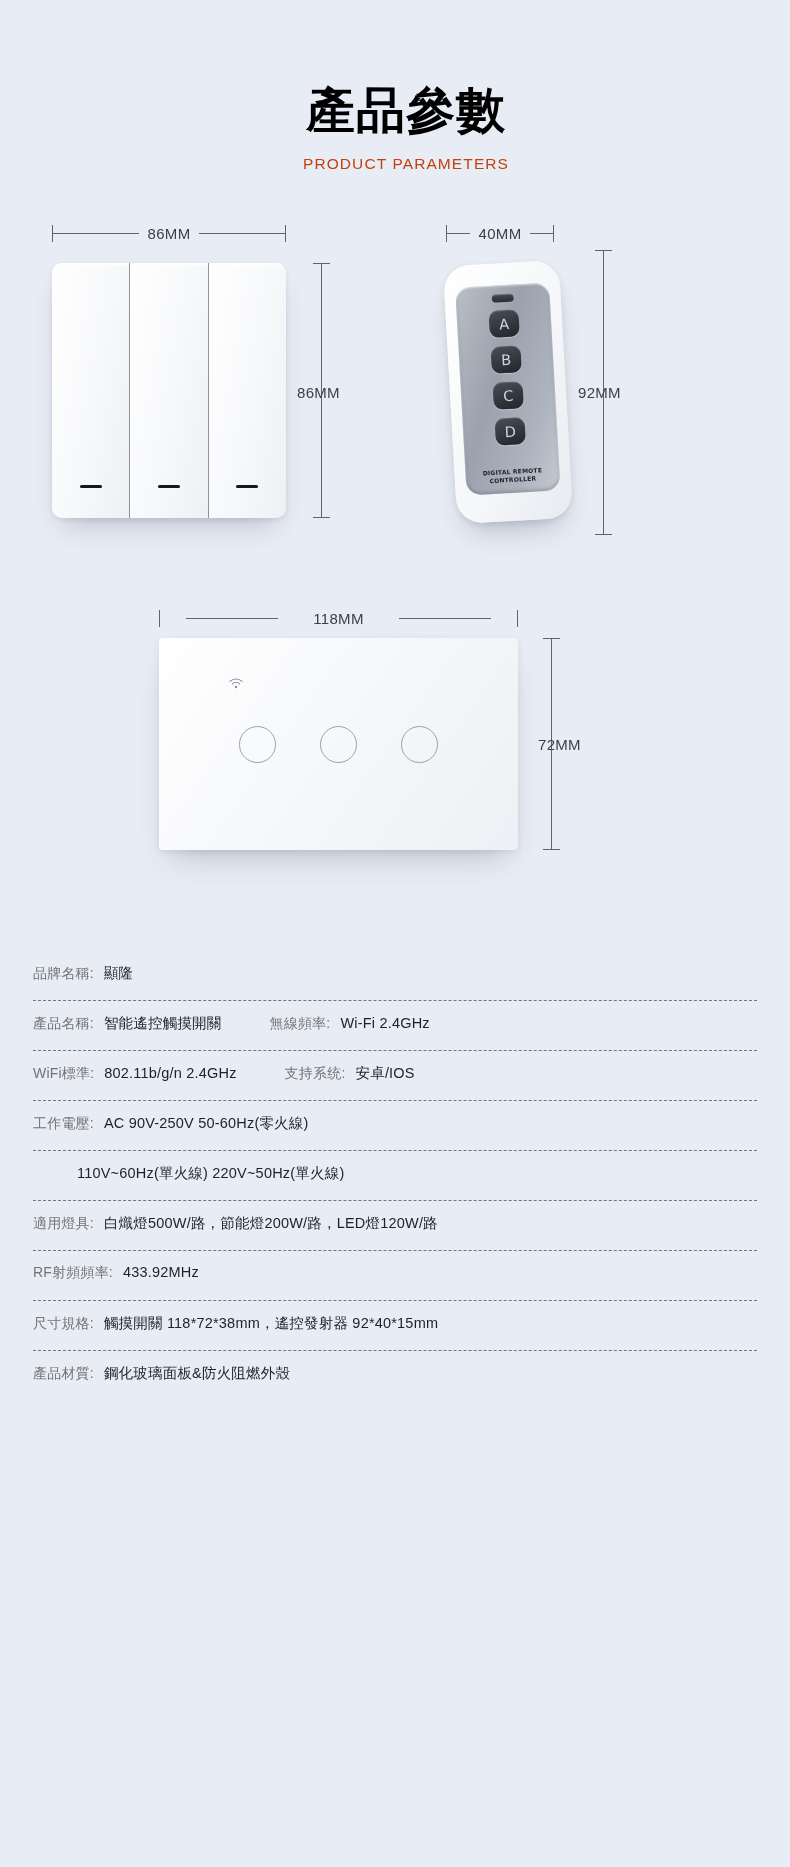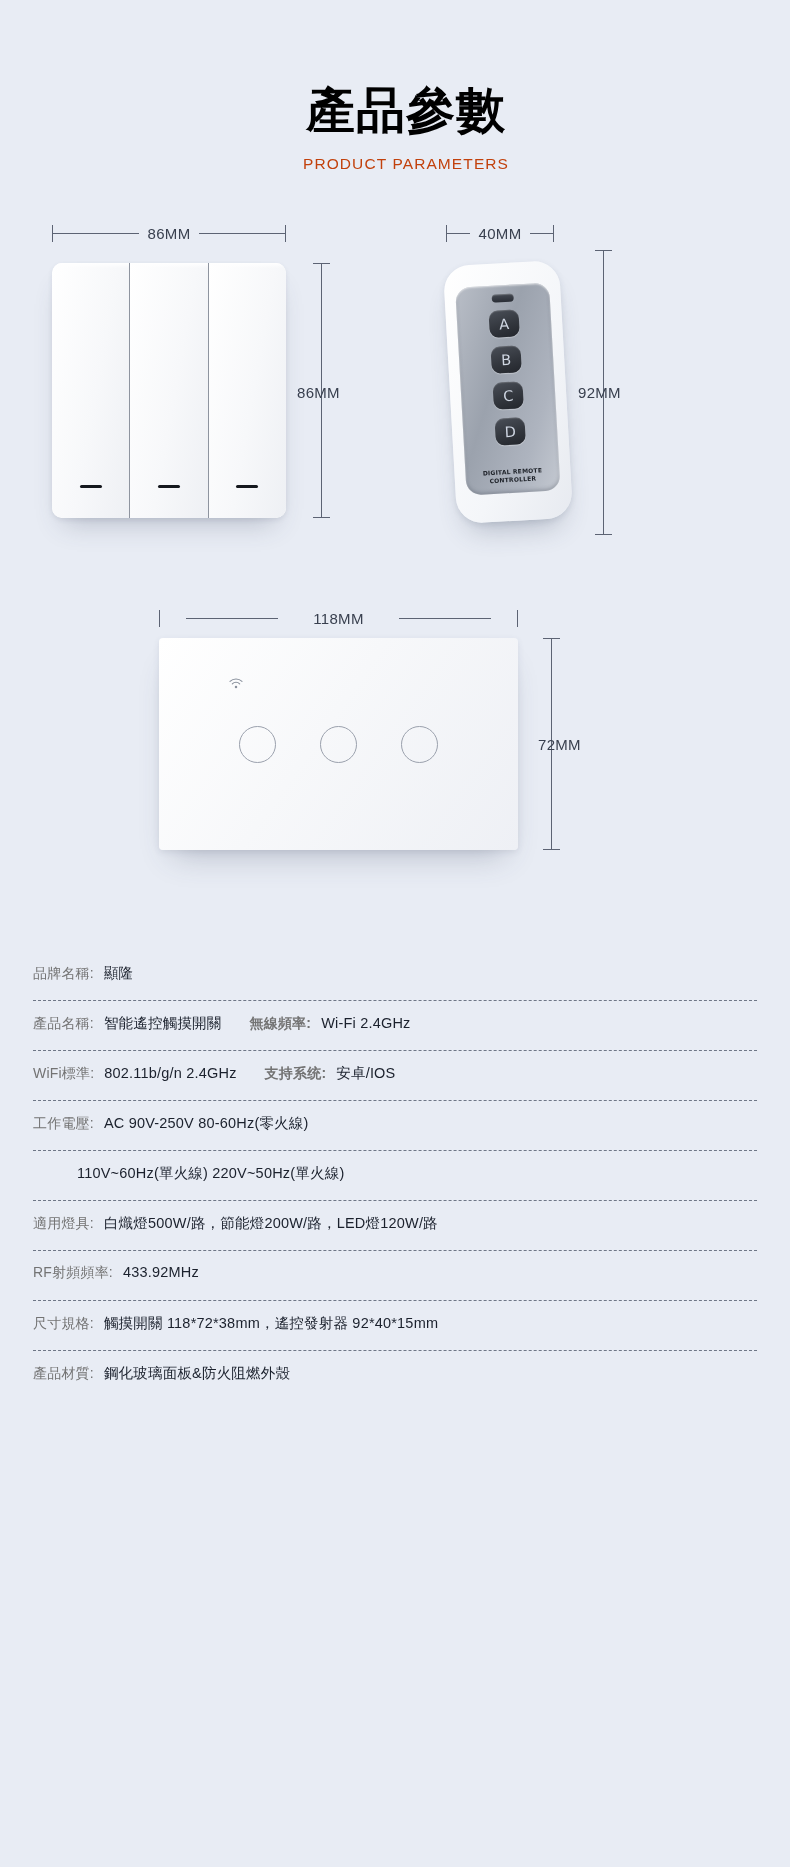--- a/index.html
+++ b/index.html
@@ -271,21 +271,21 @@
     white-space: nowrap;
     letter-spacing: .2px;
   }
   .spec-value {
     font-size: 14.5px;
     color: #1b212d;
     letter-spacing: .2px;
     margin-left: 10px;
     white-space: nowrap;
   }
-  .spec-label.pad-left { margin-left: 28px; font-weight: bold; }
+  .spec-label.pad-left { margin-left: 48px; }
   .spec-value.indent { margin-left: 44px; }
 </style>
 </head>
 <body>
 
 <div class="page">
 
   <div class="header">
     <h1 class="title">產品參數</h1>
     <div class="subtitle">PRODUCT PARAMETERS</div>
@@ -391,21 +391,21 @@
 
     <div class="spec-row">
       <span class="spec-label">WiFi標準:</span>
       <span class="spec-value">802.11b/g/n  2.4GHz</span>
       <span class="spec-label pad-left">支持系统:</span>
       <span class="spec-value">安卓/IOS</span>
     </div>
 
     <div class="spec-row">
       <span class="spec-label">工作電壓:</span>
-      <span class="spec-value">AC 90V-250V 80-60Hz(零火線)</span>
+      <span class="spec-value">AC 90V-250V 50-60Hz(零火線)</span>
     </div>
 
     <div class="spec-row">
       <span class="spec-value indent">110V~60Hz(單火線)  220V~50Hz(單火線)</span>
     </div>
 
 
     <div class="spec-row">
       <span class="spec-label">適用燈具:</span>
       <span class="spec-value">白熾燈500W/路，節能燈200W/路，LED燈120W/路</span>

